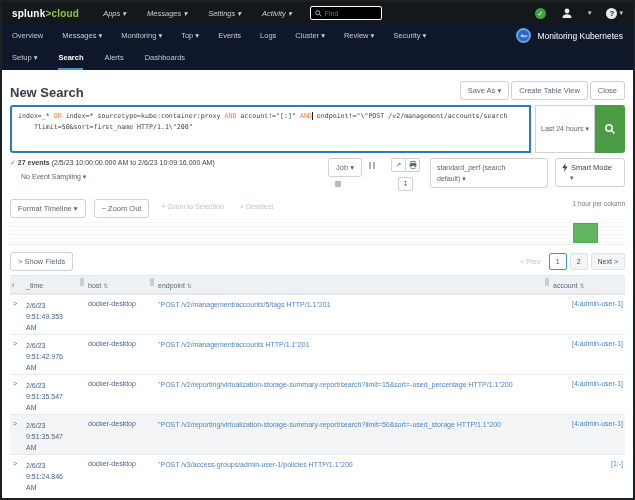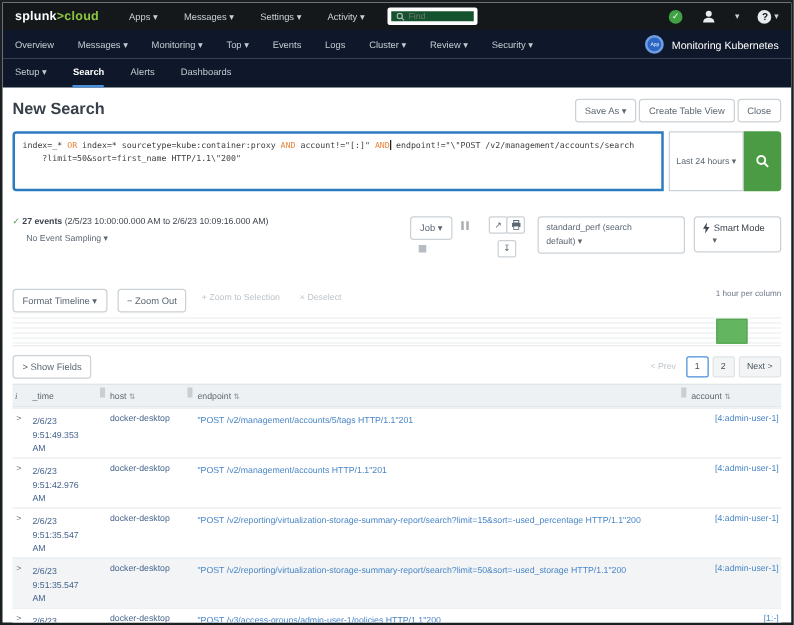--- a/index.html
+++ b/index.html
@@ -6,55 +6,55 @@
   html,body { width:635px; height:500px; }
   body {
     font-family:"Liberation Sans", sans-serif;
     background:#fff; color:#3c444d;
     border:2px solid #1b2023; overflow:hidden; position:relative;
   }
   
   .topbar { height:22px; background:#14181b; display:flex; align-items:center; padding:0 10px; }
   .logo { font-size:10px; font-weight:bold; color:#fff; margin-right:24px; letter-spacing:.2px; }
   .logo .g { color:#8ec63f; }
-  .topmenu { display:flex; gap:21px; font-size:7.5px; color:#c9d1d6; }
+  .topmenu { display:flex; gap:21px; font-size:7.5px; color:#c9d1d6;font-style:italic; }
   .topmenu span { cursor:default; }
-  .findbox { margin-left:18px; width:72px; height:14px; border:3px solid #ffffff; background:#14532d; border-radius:2px; display:flex; align-items:center; padding:0 4px; gap:3px; }
+  .findbox { margin-left:18px; width:72px; height:14px; border:1px solid #ffffff; background:#000000; border-radius:2px; display:flex; align-items:center; padding:0 4px; gap:3px; }
   .findbox svg { flex:none; }
   .findbox input { width:100%; background:transparent; border:none; outline:none; color:#aab3ba; font-size:7px; font-family:"Liberation Sans",sans-serif; }
   .top-right { margin-left:auto; display:flex; align-items:center; gap:15px; }
   .chk { width:11px; height:11px; border-radius:50%; background:#3fa142; color:#fff; font-size:7px; line-height:11px; text-align:center; }
   .caret-top { color:#c9d1d6; font-size:7px; }
   .help { width:11px; height:11px; border-radius:50%; background:#e9ecee; color:#14181b; font-weight:bold; font-size:8px; line-height:11px; text-align:center; }
   .help-wrap { display:flex; align-items:center; gap:2px; }
   
   .appnav, .subnav { background:#0f172a; display:flex; align-items:center; padding:0 10px; font-size:7.5px; color:#c3ccd2; }
   .appnav { height:23px; gap:19px; }
   .appnav .nav-item { cursor:default; white-space:nowrap; }
   .app-right { margin-left:auto; display:flex; align-items:center; gap:6px; }
   .app-badge { width:15px; height:15px; border-radius:50%; background:#2b66c4; border:2px solid #6f9fe0; color:#fff; font-size:4px; display:flex; align-items:center; justify-content:center; }
   .app-title { color:#fff; font-size:8.5px; }
   .subnav { height:23px; gap:21px; }
   .subnav .nav-item { height:100%; display:flex; align-items:center; border-bottom:2px solid transparent; }
   .subnav .nav-item.active { color:#fff; font-weight:bold; border-bottom-color:#4a90d9; }
   
   .content { padding:0 8px; }
-  .page-head { display:flex; align-items:flex-start; margin-top:9px; height:21px; }
+  .page-head { display:flex; align-items:flex-end; margin-top:9px; height:21px; }
   .page-head h1 { font-size:13px; color:#38404a; font-weight:bold; }
   .head-btns { margin-left:auto; display:flex; gap:2px; }
   .btn { background:#fff; border:1px solid #ccd1d5; border-radius:3px; color:#5c6773; font-size:7.5px; padding:4px 7px; white-space:nowrap; cursor:default; }
   
   .search-row { display:flex; margin-top:5px; height:48px; }
   .query-box { flex:1; border:2px solid #2b7bc0; border-radius:3px 0 0 3px; background:#fff; padding:4px 6px; font-family:"DejaVu Sans Mono", monospace; font-size:6.6px; line-height:1.65; color:#3e3e3e; white-space:pre-wrap; overflow:hidden; }
   .query-box .kw { color:#e8853d; }
   .cursor { display:inline-block; width:1px; height:8px; background:#222; vertical-align:text-bottom; }
   .time-range { margin-left:4px; width:60px; border:1px solid #ccd1d5; background:#fff; display:flex; align-items:center; justify-content:center; font-size:7px; color:#5c6773; text-align:center; }
   .search-btn { width:30px; background:#4b9b44; display:flex; align-items:center; justify-content:center; border-radius:0 3px 3px 0; cursor:default; }
   
-  .job-bar { display:flex; margin-top:20px; min-height:36px; align-items:flex-start; }
+  .job-bar { display:flex; margin-top:5px; min-height:36px; align-items:flex-start; }
   .job-left { font-size:7px; color:#3c444d; line-height:1.4; }
   .job-left .ok { color:#4b9b44; }
   .job-left b { font-weight:bold; }
   .sampling { margin-top:4px; padding-left:11px; color:#5c6773; }
   .job-controls { margin-left:auto; display:flex; gap:7px; align-items:flex-start; }
   .grpA { position:relative; width:56px; height:34px; }
   .grpA .btn-job { position:absolute; left:0; top:0; }
   .pause { position:absolute; left:41px; top:4px; display:flex; gap:2px; }
   .pause i { width:2px; height:7px; background:#a9b0b6; }
   .stopsq { position:absolute; left:7px; top:23px; width:6px; height:6px; background:#b6bcc1; }
@@ -65,21 +65,21 @@
   .sq.dl { left:7px; top:19px; }
   .perf-box { width:118px; border:1px solid #ccd1d5; border-radius:3px; background:#fff; padding:3px 6px; font-size:7px; color:#5c6773; line-height:1.6; }
   .smart-box { width:70px; border:1px solid #ccd1d5; border-radius:3px; background:#fff; padding:3px 6px 2px; font-size:7.5px; color:#3c444d; line-height:1.5; }
   .smart-box .l1 { display:flex; align-items:center; gap:3px; }
   .smart-box .crt { color:#5c6773; padding-left:8px; font-size:7px; }
   
   .tabs { display:flex; gap:22px; border-bottom:1px solid #d6dadd; margin-top:3px; padding:0 2px; font-size:7.5px; color:#56707f; }
   .tab { padding:6px 1px 5px; border-bottom:3px solid transparent; margin-bottom:-1px; }
   .tab.active { color:#2f3842; font-weight:bold; border-bottom-color:#4a90d9; }
   
-  .tl-controls { display:flex; align-items:flex-start; gap:8px; margin-top:22px; font-size:7px; }
+  .tl-controls { display:flex; align-items:flex-start; gap:8px; margin-top:5px; font-size:7px; }
   .tl-controls .dis { color:#bdc4c9; padding:4px 4px; }
   .per-col { margin-left:auto; color:#6b7785; font-size:6.5px; padding-top:1px; }
   .timeline { position:relative; height:26px; margin-top:1px;
     background:repeating-linear-gradient(to bottom, #fff 0 3px, #f4f5f5 3px 4px);
     border-bottom:1px solid #ececec; }
   .tl-bar { position:absolute; right:27px; bottom:1px; width:25px; height:20px; background:#63b55f; border:1px solid #55a553; }
   
   .fields-row { display:flex; align-items:center; margin-top:7px; }
   .grp { display:flex; margin-left:8px; }
   .grp .btn { border-radius:0; margin-left:-1px; }

